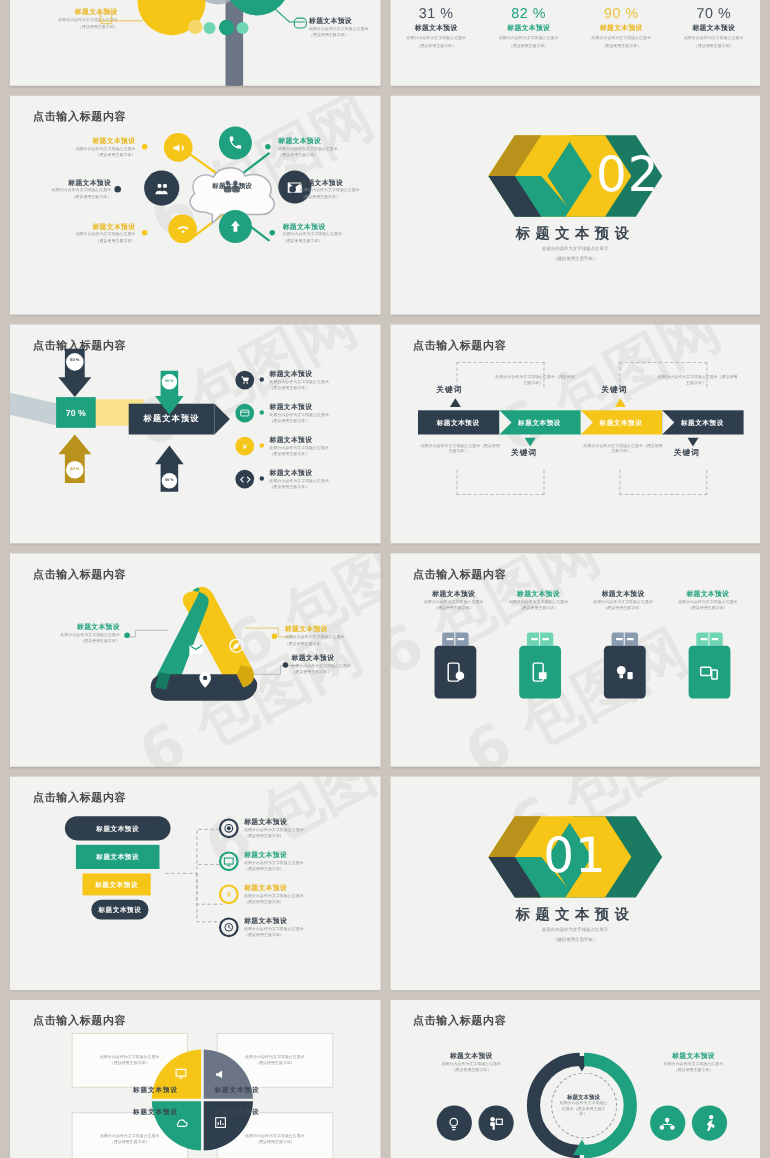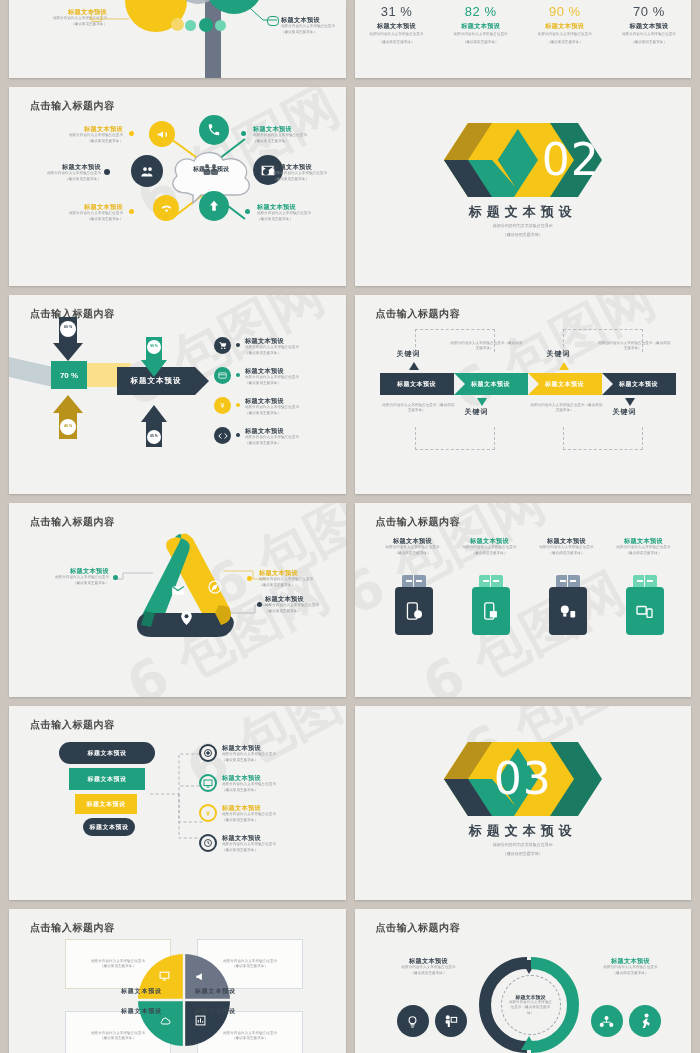--- a/index.html
+++ b/index.html
@@ -666,21 +666,21 @@
     <div style="position:absolute;left:50%;top:36px;transform:translateX(-50%);">
       <svg width="170" height="74" viewBox="0 0 170 74">
         <path d="M30 0 H86 L110 37 L86 74 H30 L6 37 Z" fill="#f5c518"></path>
         <path d="M30 0 L6 37 L30 37 L54 0 Z" fill="#b8921a"></path>
         <path d="M6 37 L30 74 H86 L54 37 Z" fill="#1fa07e"></path>
         <path d="M6 37 L30 74 L54 74 L30 37 Z" fill="#2f3e4c"></path>
         <path d="M84 0 H140 L164 37 L140 74 H84 L60 37 Z" fill="#1a7a62"></path>
         <path d="M84 0 L60 37 L84 74 L108 37 Z" fill="#1fa07e"></path>
         <path d="M76 0 H112 L136 37 L112 74 H76 L100 37 Z" fill="#f5c518"></path>
       </svg>
-      <div class="bignum" style="left:85px;">03</div>
+      <div class="bignum" style="left:85px;">01</div>
     </div>
     <div class="bigtitle" style="top:116px;">标题文本预设</div>
     <div class="bigsub" style="top:136px;">此部分内容作为文字排版占位显示</div>
     <div class="bigsub" style="top:145px;">（建议使用主题字体）</div>
   </div>
 
   <div class="slide left">
     <div class="stitle">点击输入标题内容</div>
 
     <div class="qcard" style="left:56px;top:30px;width:106px;height:50px;">

